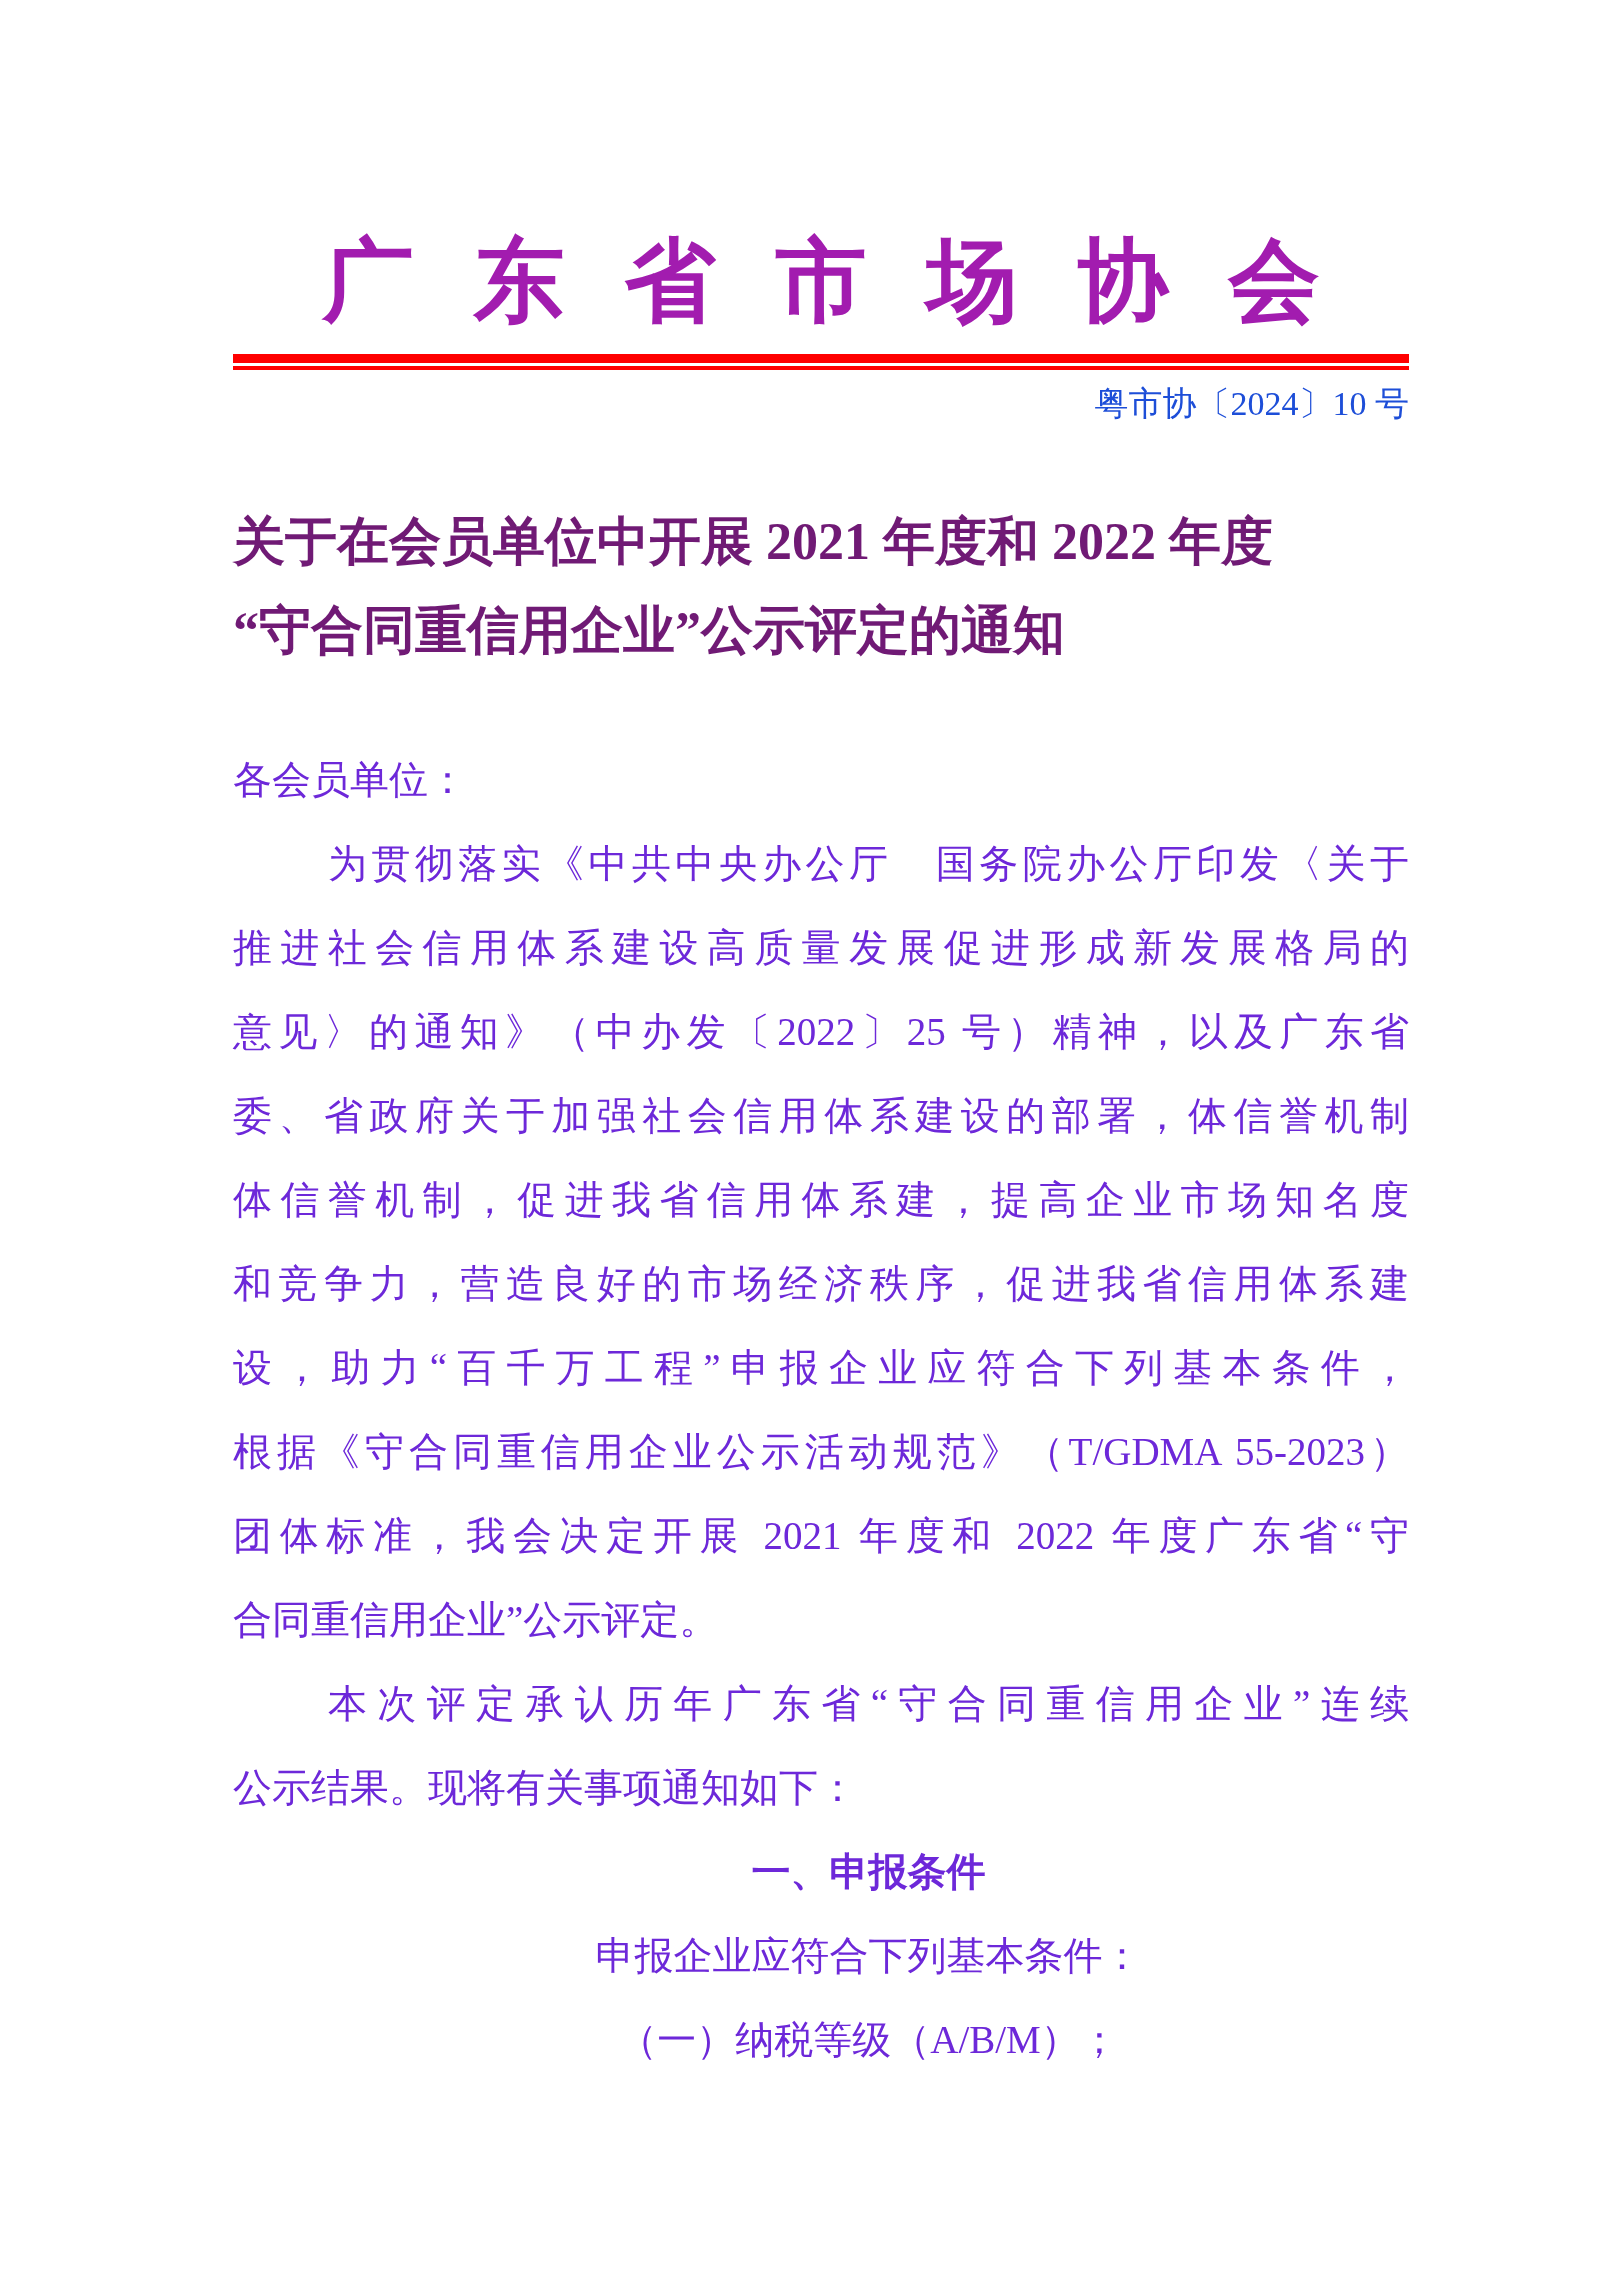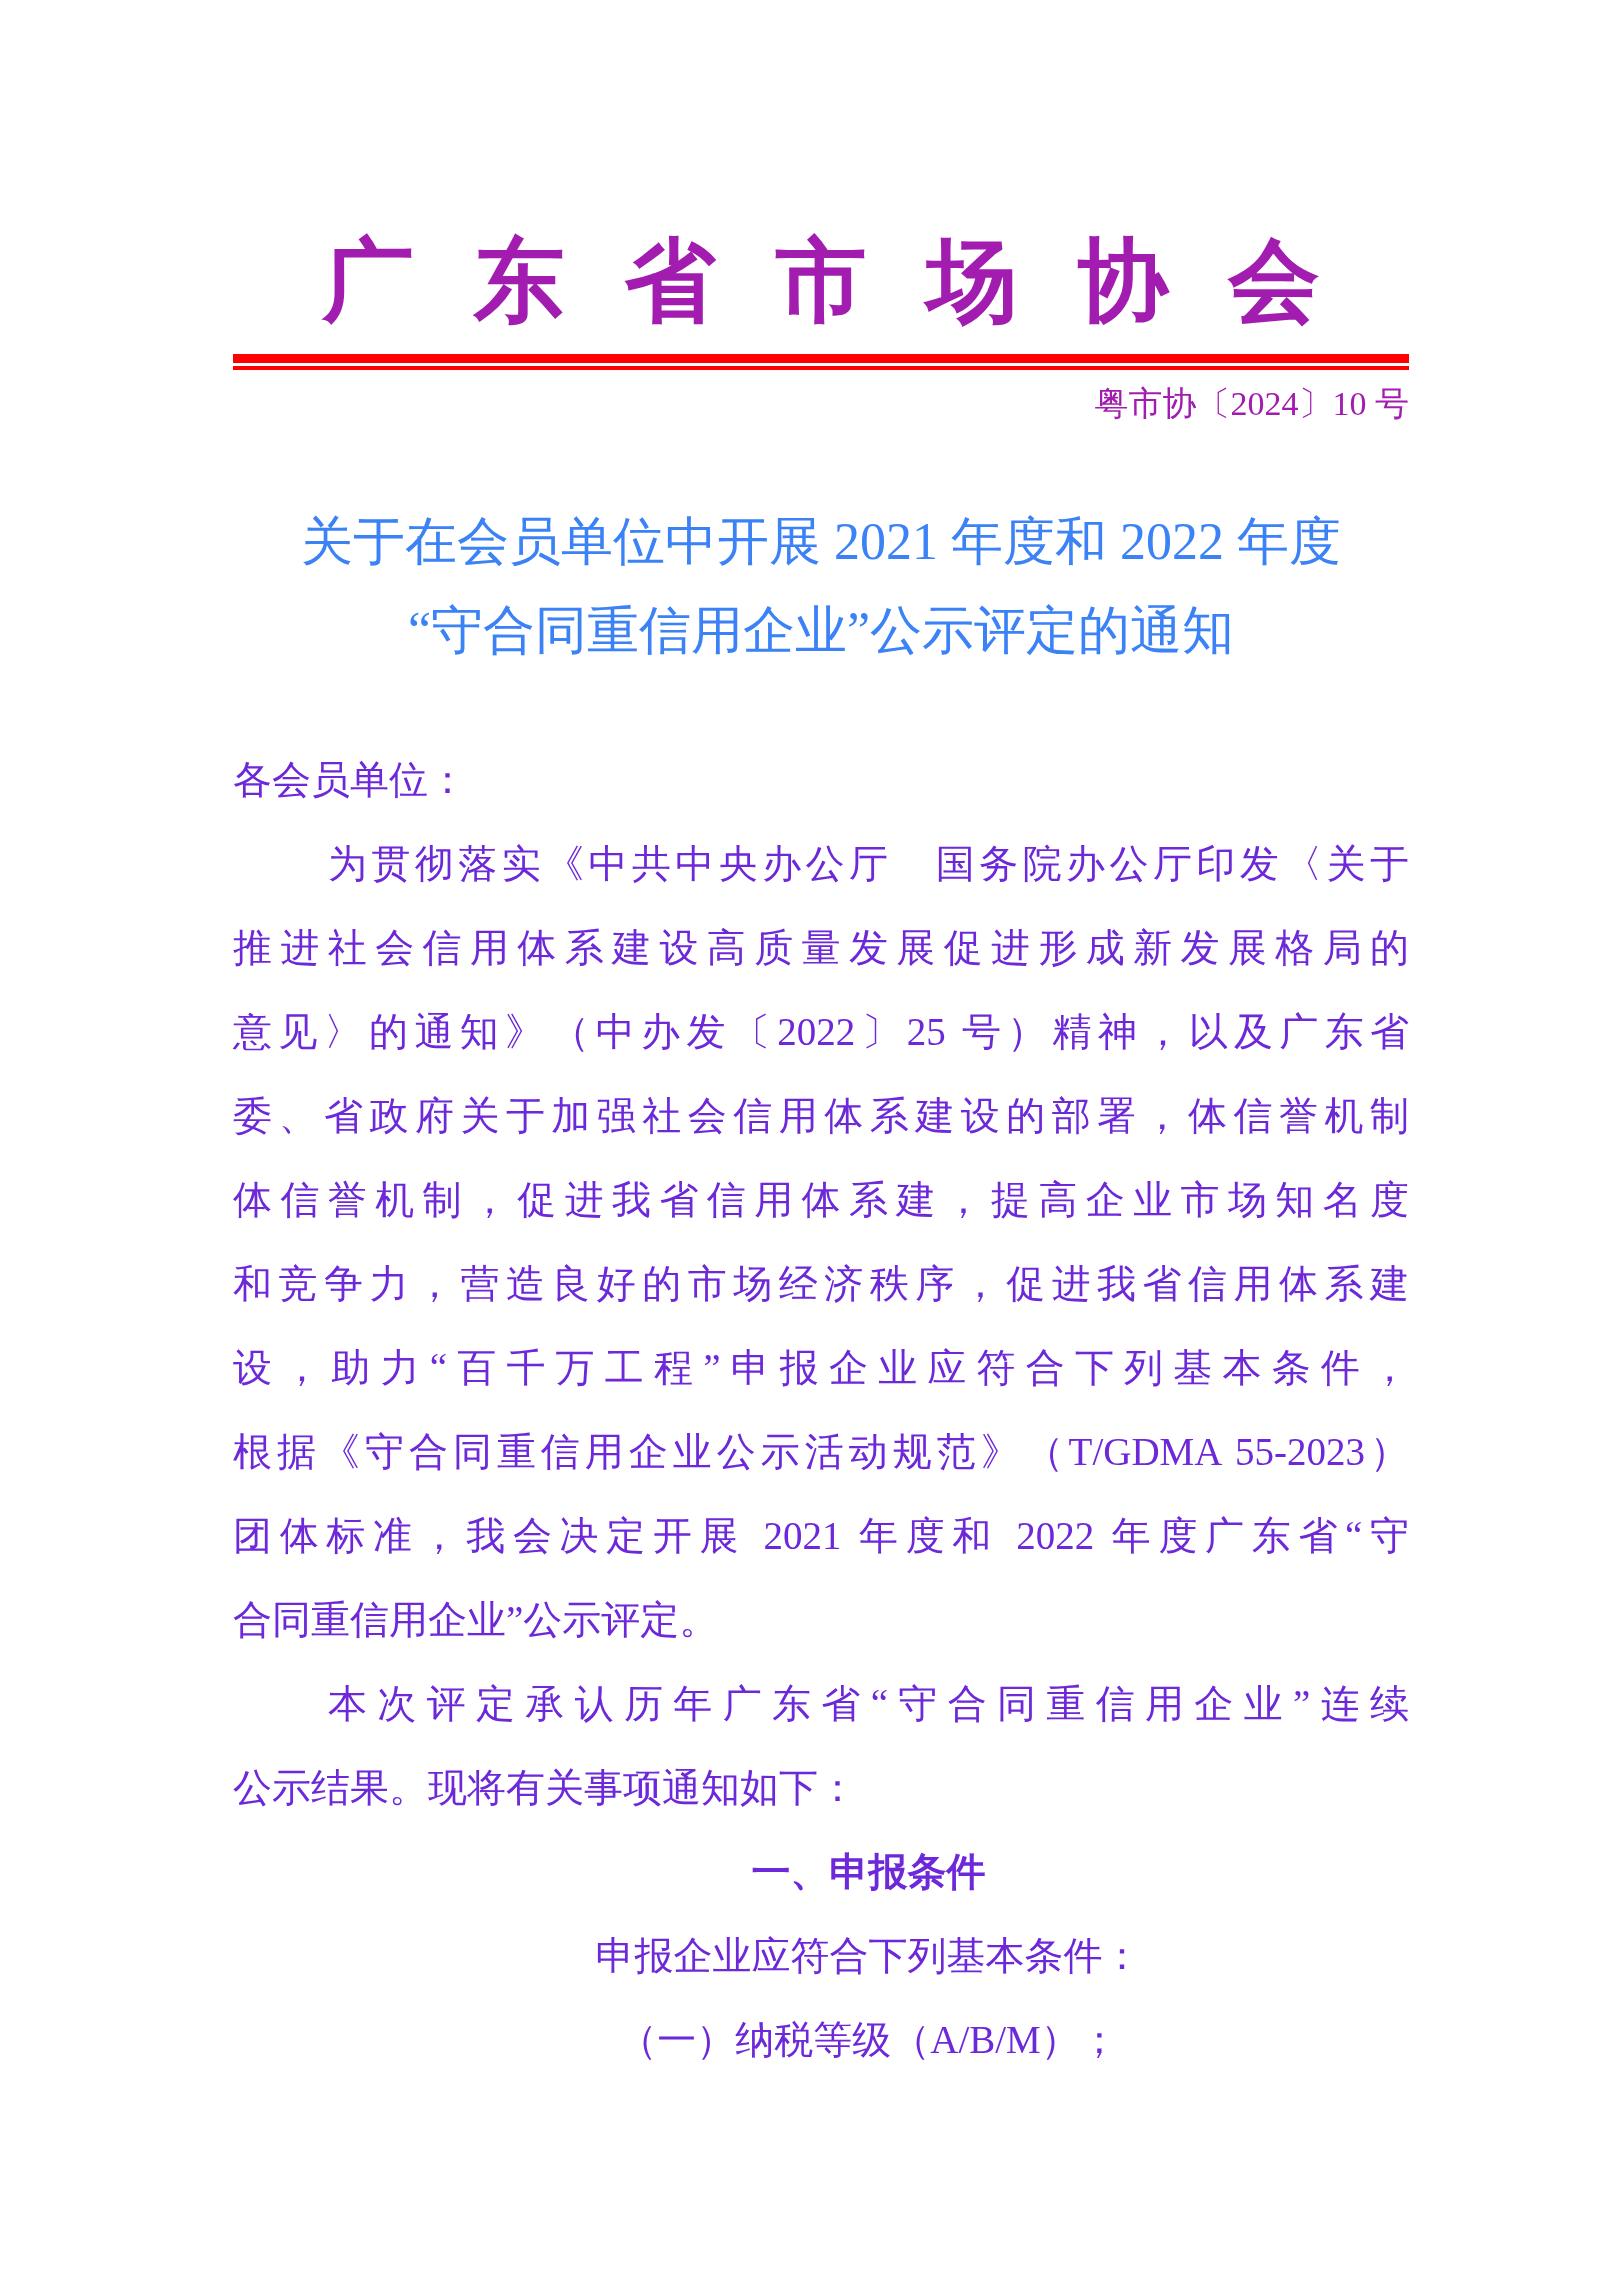--- a/index.html
+++ b/index.html
@@ -48,30 +48,29 @@
   .red-rule .thin {
     height: 4.2px;
     background: #ff0000;
   }
   
   .doc-number {
     top: 383px;
     font-size: 34px;
     line-height: 42px;
     text-align: right;
-    color: #a21caf;
+    color: #1d4ed8;
   }
   
   .doc-title {
     top: 497px;
     font-size: 52px;
-    font-weight: normal;
+    font-weight: bold;
     line-height: 89px;
-    text-align: center;
-    color: #3b82f6;
+    color: #701a75;
   }
   
   .body-text {
     top: 738px;
     font-size: 39px;
     line-height: 84px;
     color: #6d28d9;
   }
   .body-text .line {
     width: 100%;

